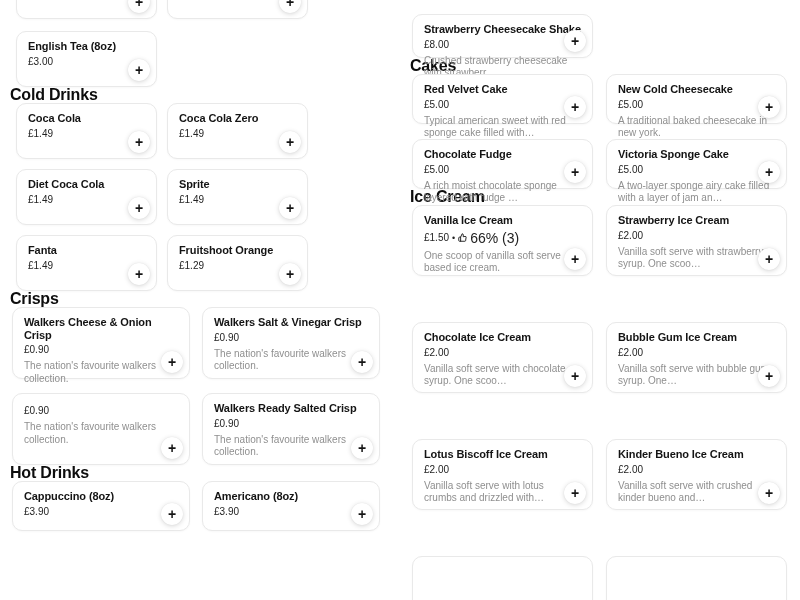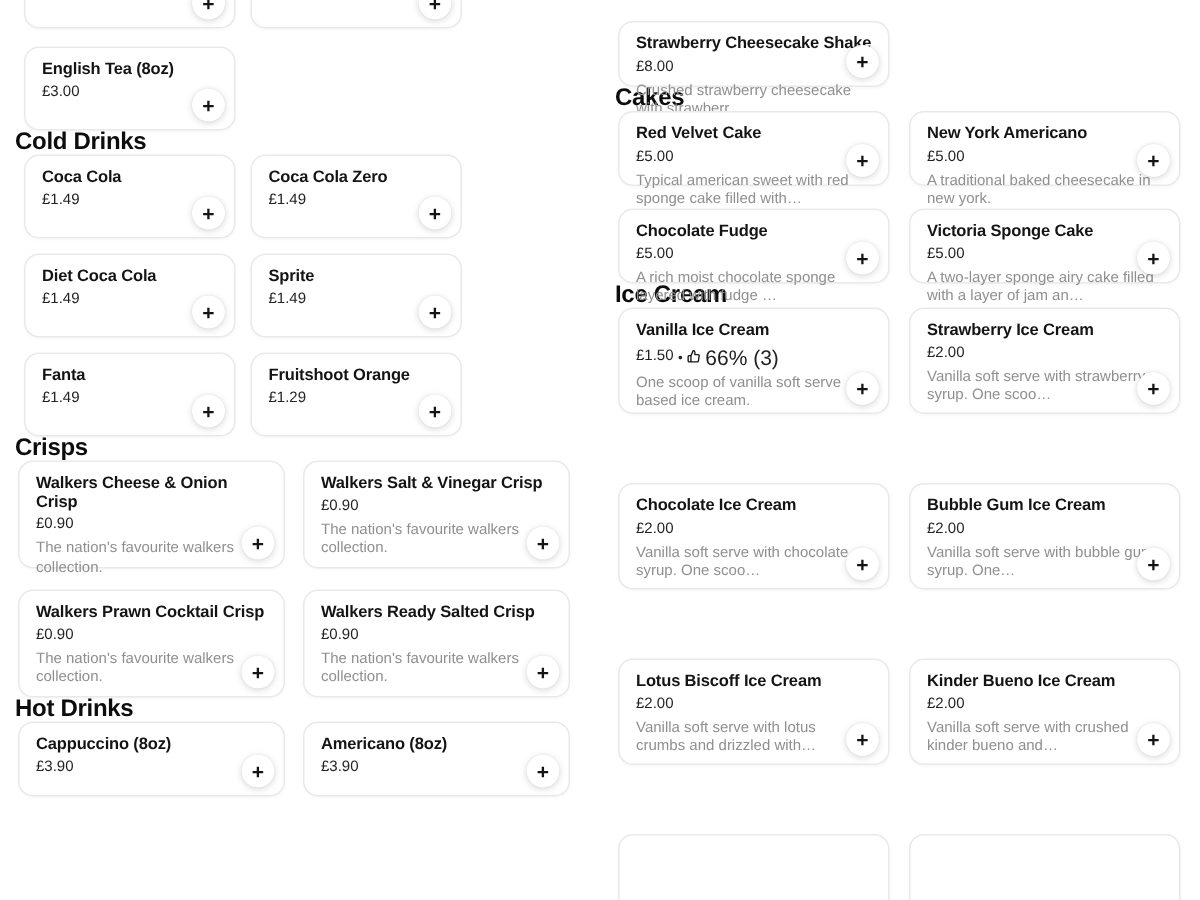--- a/index.html
+++ b/index.html
@@ -128,21 +128,20 @@
       </div>
       <div class="card h72">
         <div class="title">Walkers Salt &amp; Vinegar Crisp</div>
         <div class="price-row">
             <span class="price">£0.90</span>
           </div>
         <div class="desc">The nation's favourite walkers collection.</div>
         <button class="add">+</button>
       </div>
       <div class="card h72">
-        <div class="title">Walkers Prawn Cocktail Crisp</div>
         <div class="price-row">
             <span class="price">£0.90</span>
           </div>
         <div class="desc">The nation's favourite walkers collection.</div>
         <button class="add">+</button>
       </div>
       <div class="card h72">
         <div class="title">Walkers Ready Salted Crisp</div>
         <div class="price-row">
             <span class="price">£0.90</span>
@@ -194,21 +193,21 @@
     <div class="grid g-right g-cakes">
       <div class="card h70">
         <div class="title">Red Velvet Cake</div>
         <div class="price-row">
             <span class="price">£5.00</span>
           </div>
         <div class="desc">Typical american sweet with red sponge cake filled with…</div>
         <button class="add">+</button>
       </div>
       <div class="card h70">
-        <div class="title">New York Americano</div>
+        <div class="title">New Cold Cheesecake</div>
         <div class="price-row">
             <span class="price">£5.00</span>
           </div>
         <div class="desc">A traditional baked cheesecake in new york.</div>
         <button class="add">+</button>
       </div>
       <div class="card h70">
         <div class="title">Chocolate Fudge</div>
         <div class="price-row">
             <span class="price">£5.00</span>

